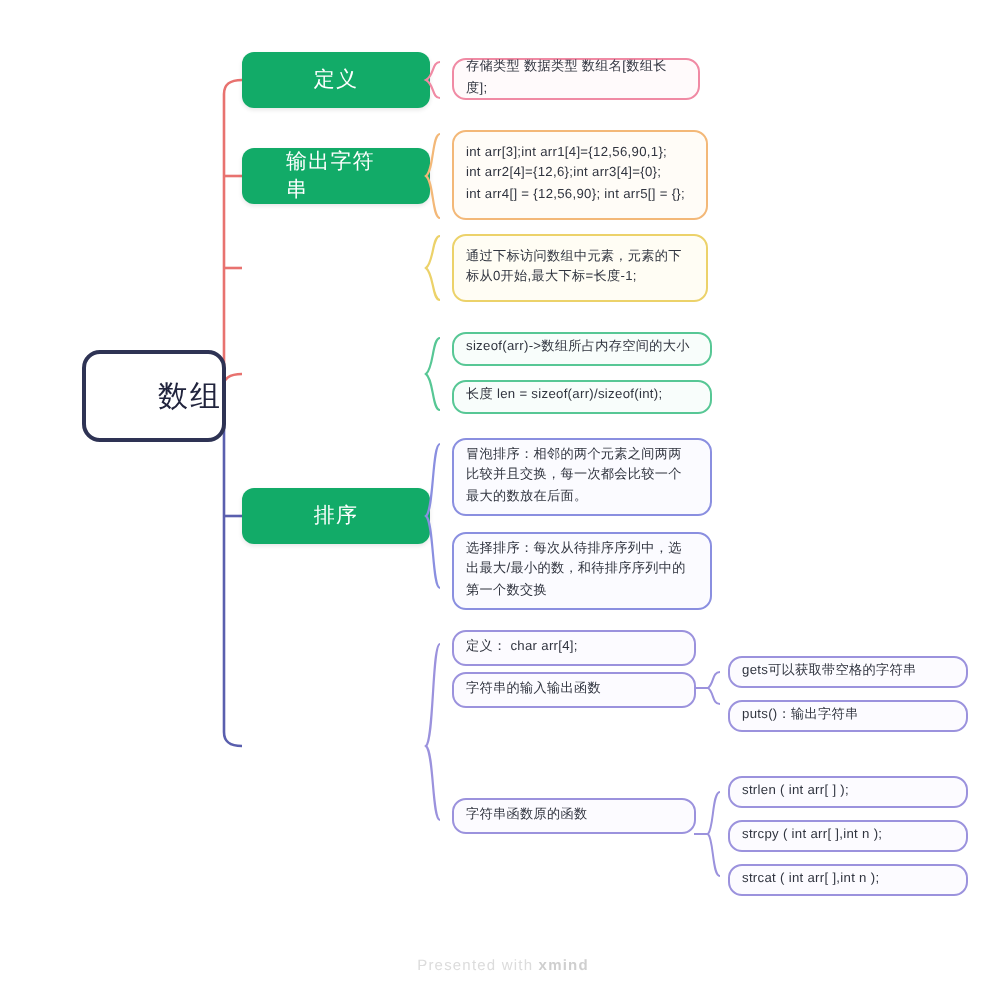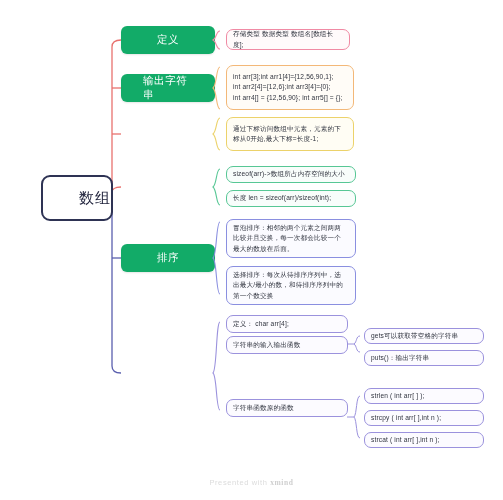--- a/index.html
+++ b/index.html
@@ -96,21 +96,21 @@
   .footer {
     position: absolute;
     left: 0;
     right: 0;
     top: 478px;
     text-align: center;
     font-size: 7.5px;
     color: #dcdcdc;
     letter-spacing: 0.6px;
   }
-  .footer b { color: #cfcfcf; font-weight: bold; font-family: Liberation Serif, serif; }
+  .footer b { color: #cfcfcf; font-weight: bold; }
 </style>
 </head>
 <body>
 
 <div id="canvas">
 
   <svg class="links" viewBox="0 0 503 500">
 
     <path d="M101 198 C 107 198, 110 196, 112 192 L 112 47 C 112 42, 115 40, 121 40" fill="none" stroke="#e8726f" stroke-width="1.3"></path>
     <path d="M112 88 L 121 88" fill="none" stroke="#e8726f" stroke-width="1.3"></path>

